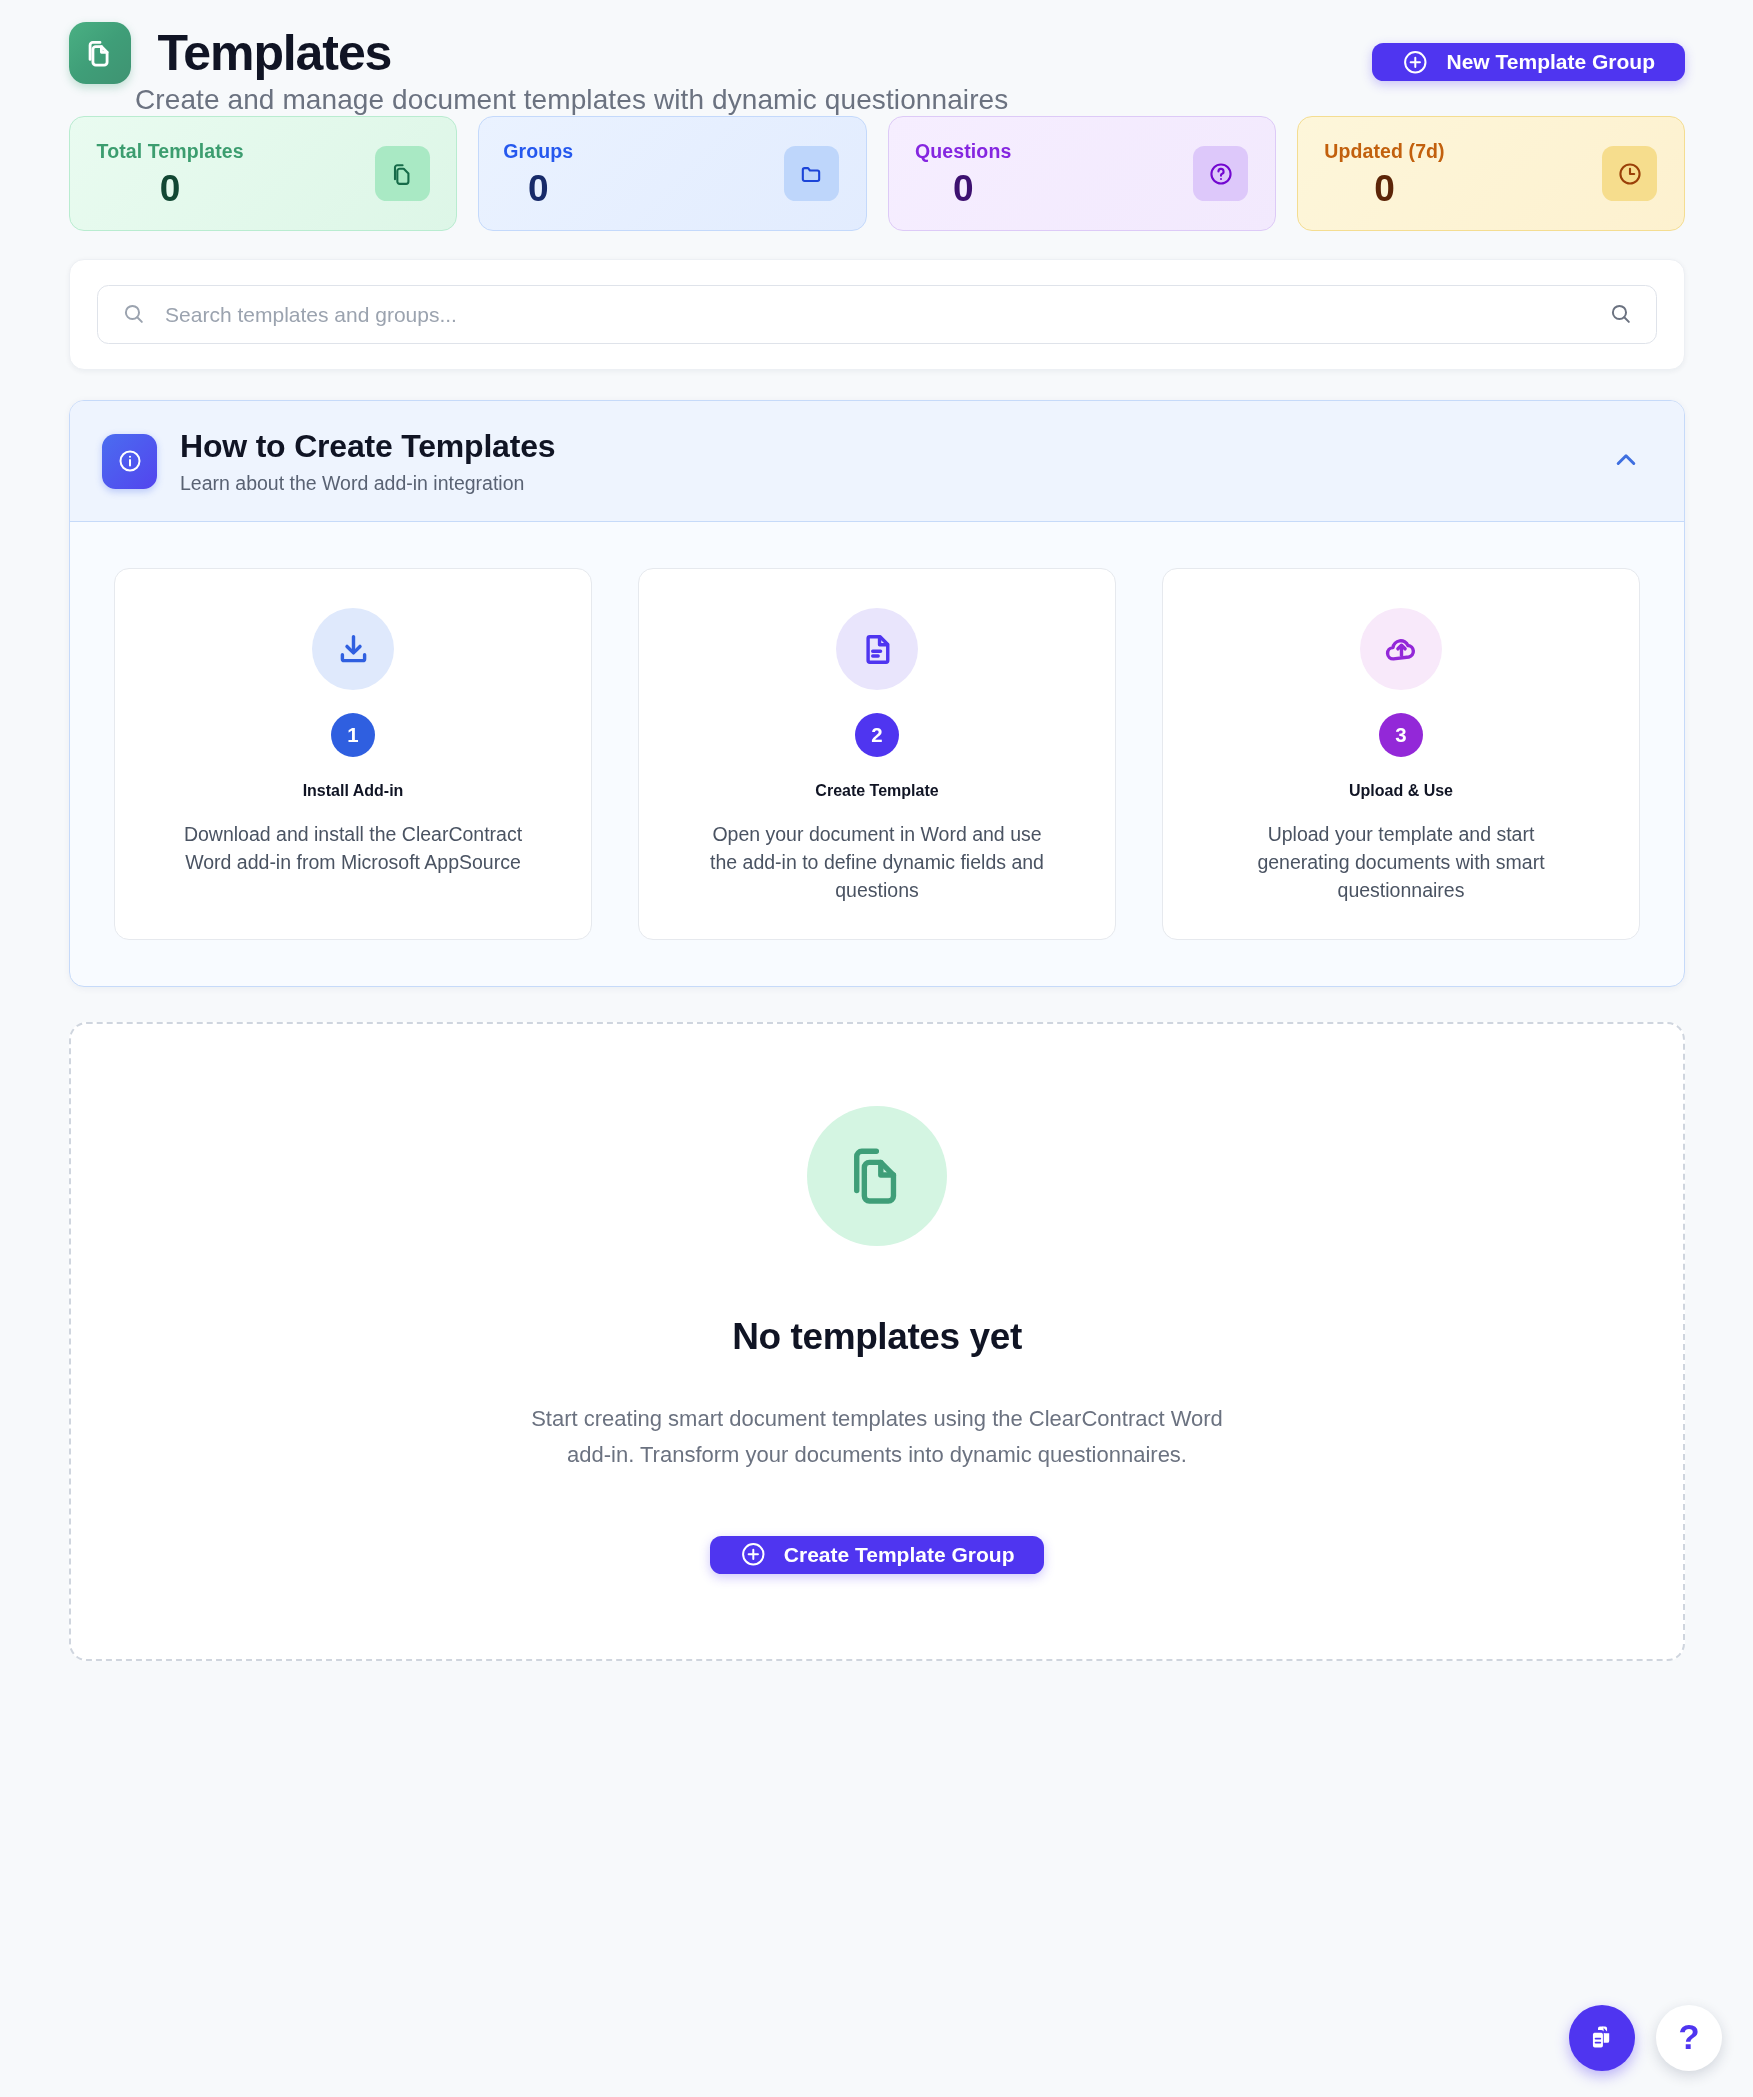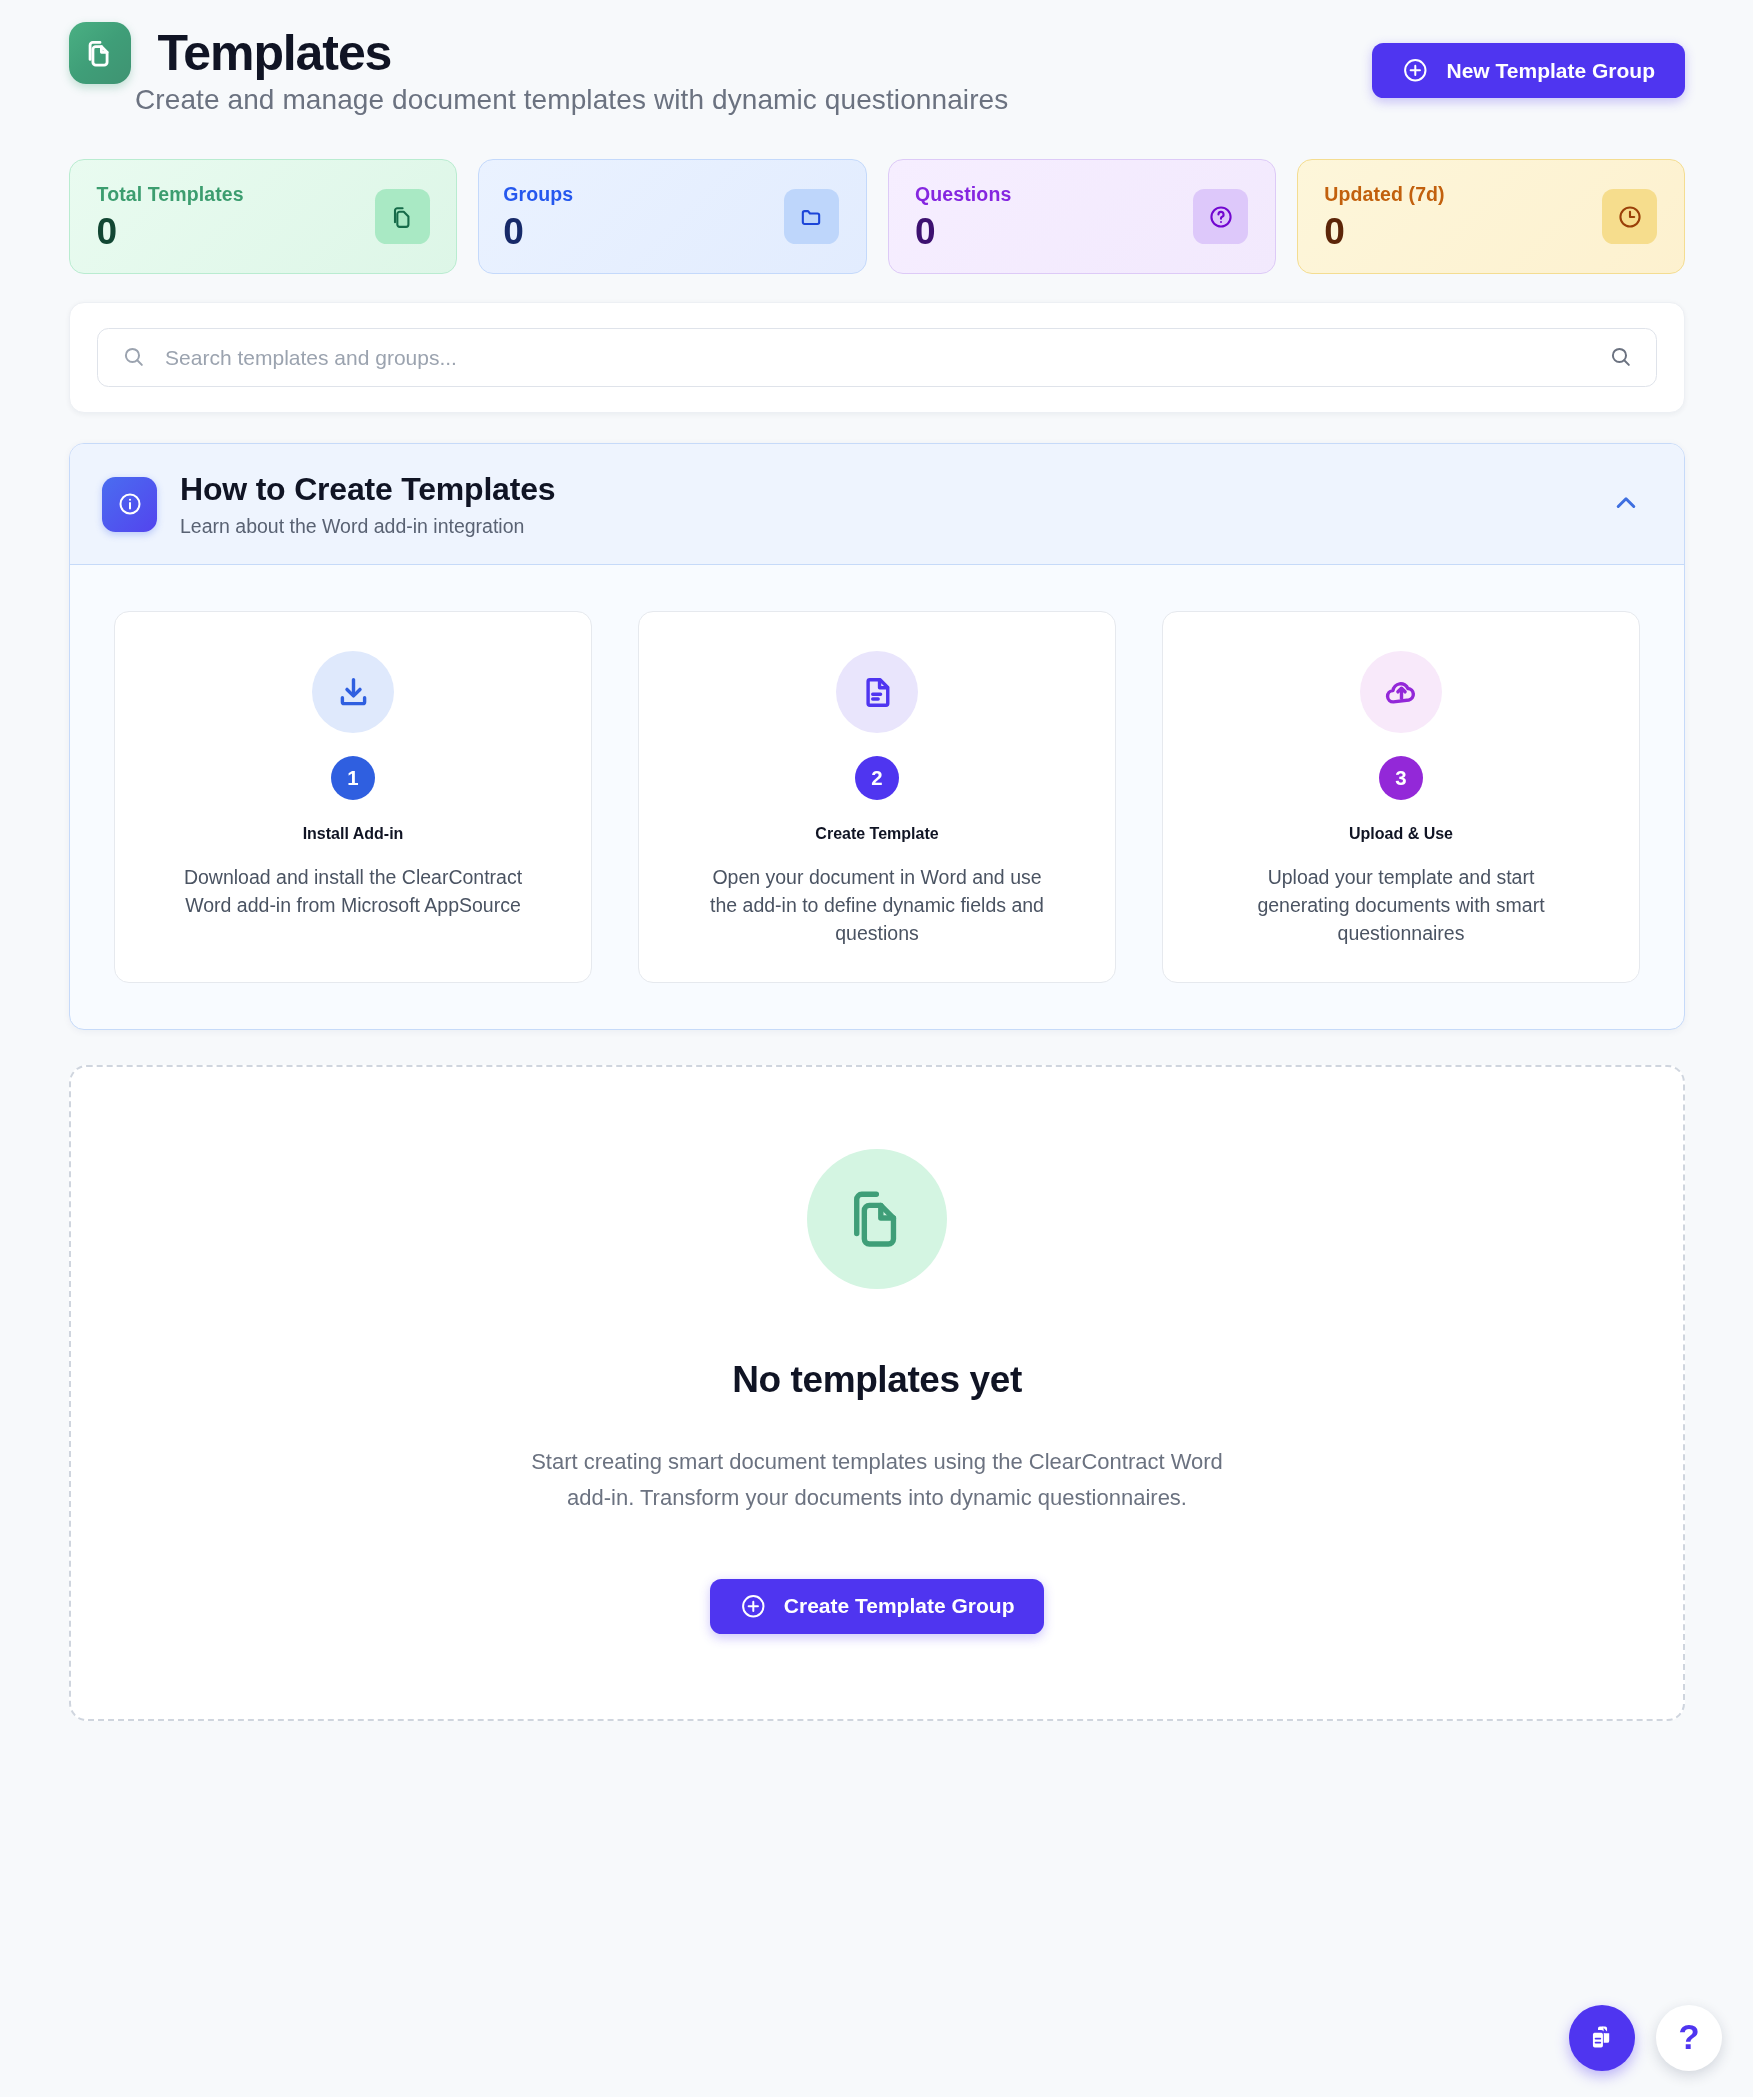--- a/index.html
+++ b/index.html
@@ -30,33 +30,33 @@
   .page-title {
     font-size: 50px; font-weight: bold; color: #101424; letter-spacing: -1.1px;
     line-height: 1.05;
   }
   .page-subtitle {
     font-size: 28px; color: #6b7280; margin-left: 66px;
     letter-spacing: 0.1px;
   }
   .btn-primary {
     background: #4f35f0; color: #fff; border: none; border-radius: 11.5px;
-    padding: 0 30px; height: 55px;
+    padding: 0 30px; height: 38px;
     display: inline-flex; align-items: center; gap: 17.7px;
     font-size: 21px; font-weight: bold; cursor: pointer;
     box-shadow: 0 3.5px 10.6px rgba(79,53,240,.28);
     font-family: inherit;
     margin-top: 21px;
   }
   .plus-circle { width: 26.6px; height: 26.6px; flex: none; }
 
   
   .stats {
     display: grid; grid-template-columns: repeat(4, 1fr); gap: 21px;
-    margin-top: 43px;
+    text-align: center;
   }
   .stat-card {
     border-radius: 15px; padding: 25px 26.6px; height: 115px;
     display: flex; align-items: center; justify-content: space-between;
     border: 0.9px solid;
   }
   .stat-texts { display: flex; flex-direction: column; gap: 7px; }
   .stat-label { font-size: 19.5px; font-weight: bold; letter-spacing: 0.1px; }
   .stat-value { font-size: 37px; font-weight: bold; line-height: 1; }
   .stat-iconbox {

